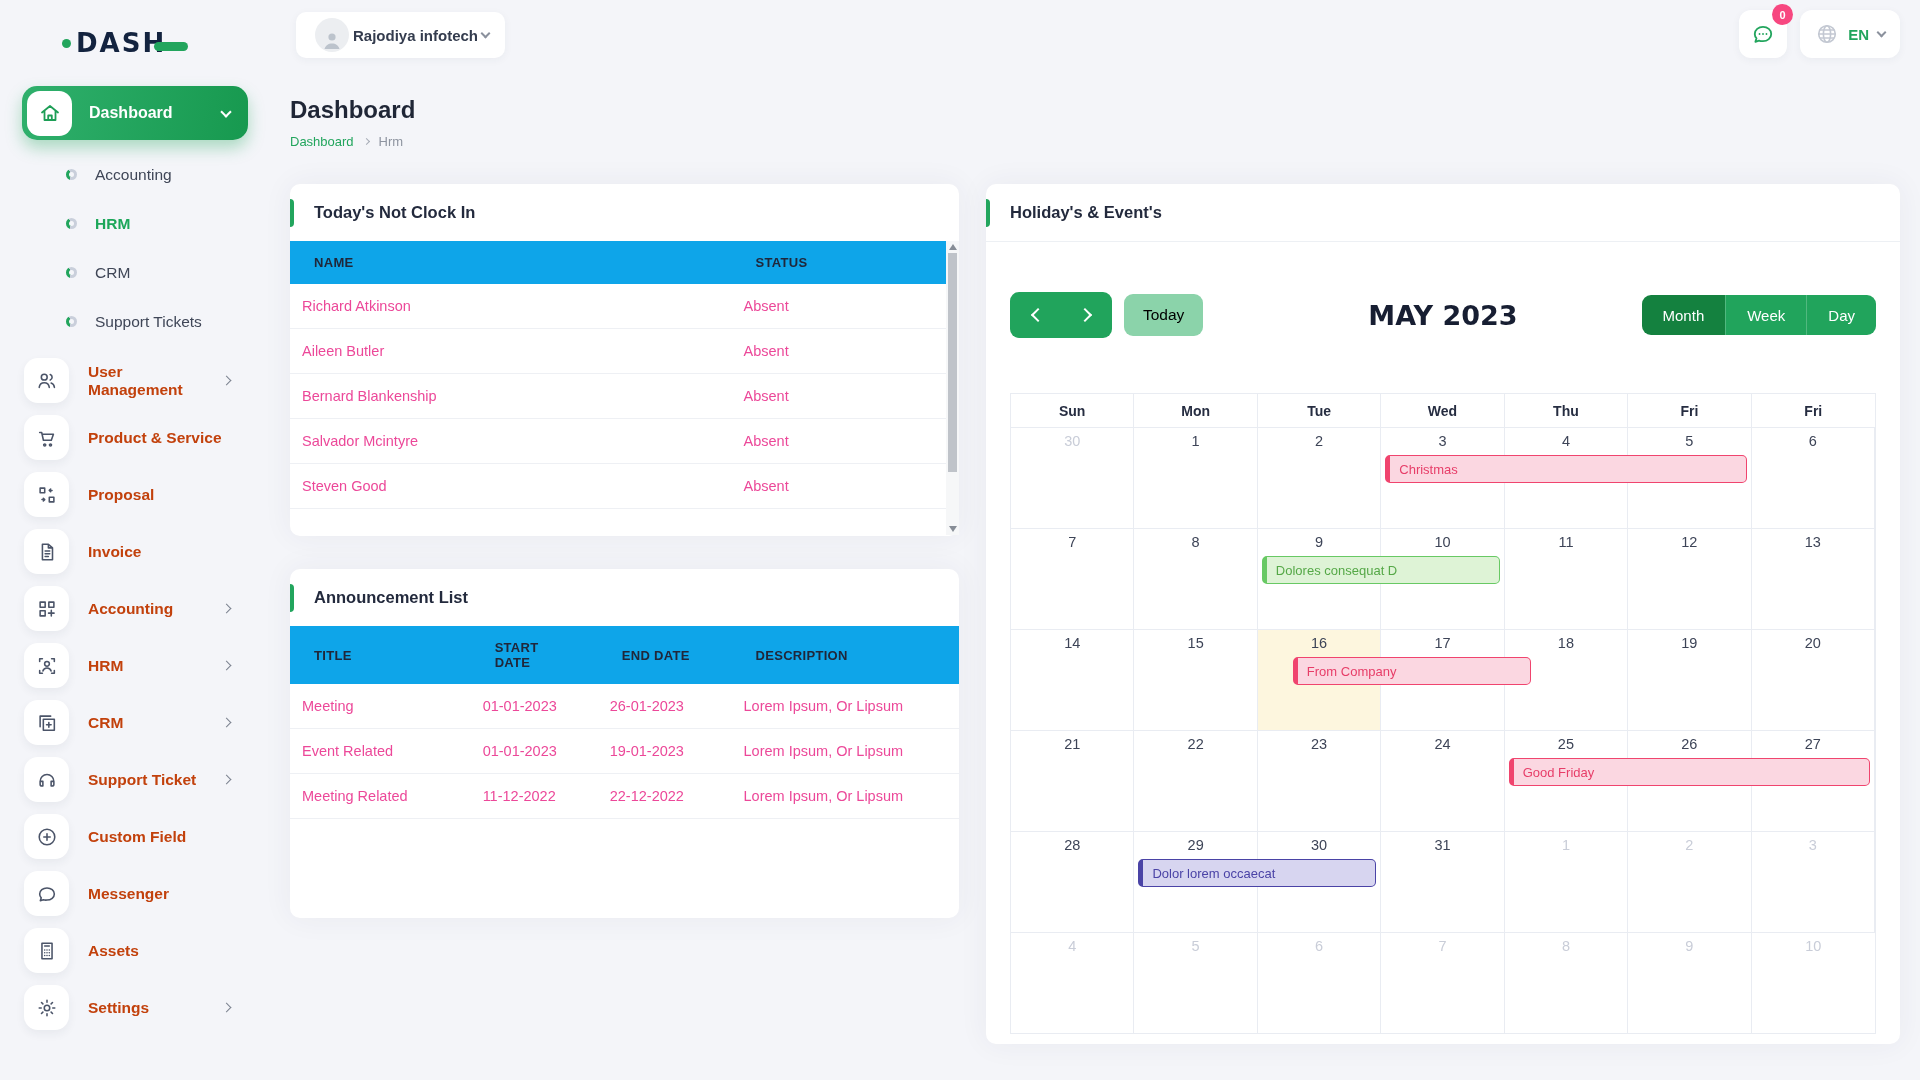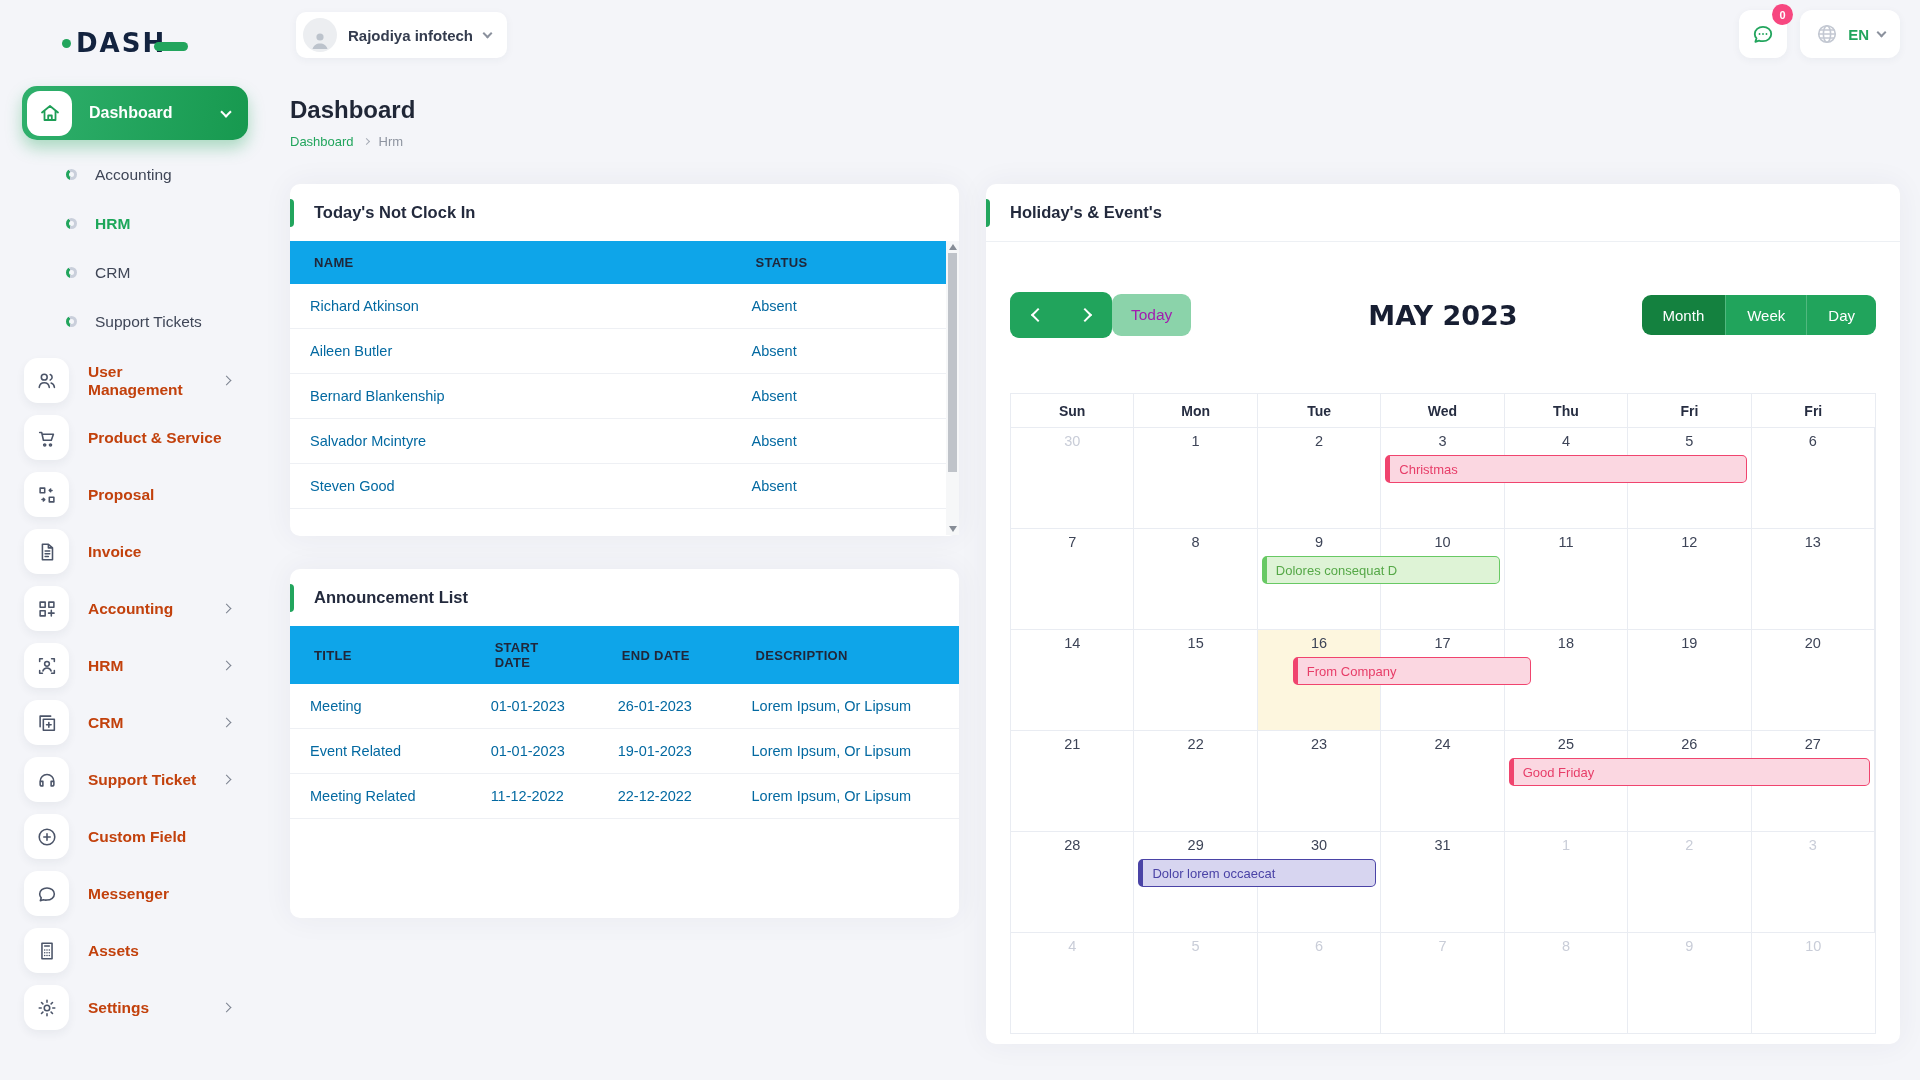--- a/index.html
+++ b/index.html
@@ -28,21 +28,21 @@
   .bullet{width:11px;height:11px;border-radius:50%;background:conic-gradient(from 200deg,#22a55d 0 130deg,#c9cfdb 130deg 360deg);position:relative;flex:0 0 auto}
   .bullet::after{content:"";position:absolute;inset:3px;background:#f4f5f9;border-radius:50%}
 
   .nav-item{height:57px;display:flex;align-items:center;padding:0 40px 0 24px;gap:19px;cursor:pointer}
   .nav-iconbox{width:45px;height:45px;background:#fff;border-radius:14px;box-shadow:0 4px 10px rgba(40,50,70,.06);display:flex;align-items:center;justify-content:center;flex:0 0 auto}
   .nav-label{font-size:15.5px;color:#c2410c;font-weight:600;flex:1}
   .nav-item .chev{color:#7b828f;width:7px;height:7px;border-width:1.8px}
 
   
   .company-pill{position:absolute;left:296px;top:12px;height:46px;background:#fff;border-radius:10px;
-    display:flex;align-items:center;gap:11px;padding:0 16px 0 7px;box-shadow:0 2px 8px rgba(40,50,70,.05);cursor:pointer}
+    display:flex;align-items:center;gap:4px;padding:0 16px 0 19px;box-shadow:0 2px 8px rgba(40,50,70,.05);cursor:pointer}
   .avatar{width:34px;height:34px;border-radius:50%;background:#eceef1;display:flex;align-items:flex-end;justify-content:center;overflow:hidden}
   .company-name{font-size:15px;color:#343c4e;font-weight:600}
   .company-pill .chev{color:#8b919d;width:7px;height:7px}
   .top-right{position:absolute;right:20px;top:10px;display:flex;gap:13px;align-items:center}
   .msg-btn{position:relative;width:48px;height:48px;background:#fff;border-radius:12px;display:flex;align-items:center;justify-content:center;box-shadow:0 2px 8px rgba(40,50,70,.05);cursor:pointer}
   .badge{position:absolute;top:-6px;right:-6px;min-width:21px;height:21px;border-radius:50%;background:#f74780;color:#fff;font-size:11px;display:flex;align-items:center;justify-content:center;font-weight:700}
   .lang-pill{height:48px;background:#fff;border-radius:12px;display:flex;align-items:center;gap:9px;padding:0 15px;box-shadow:0 2px 8px rgba(40,50,70,.05);cursor:pointer}
   .lang-code{color:#22a55d;font-weight:700;font-size:15px}
   .lang-pill .chev{color:#8b919d;width:7px;height:7px}
 
@@ -57,41 +57,41 @@
   .cols{display:flex;gap:27px;margin-top:35px;align-items:flex-start}
   .col-left{width:669px;flex:0 0 auto}
   .col-right{flex:1}
 
   .card{background:#fff;border-radius:10px;box-shadow:0 0 30px rgba(46,58,84,.06)}
   .card-header{position:relative;padding:19px 24px;font-size:16.5px;font-weight:700;color:#232a3d}
   .card-header::before{content:"";position:absolute;left:0;top:15px;width:4px;height:28px;background:#22a55d;border-radius:0 4px 4px 0}
 
   table{width:100%;border-collapse:collapse}
   thead th{background:#0ea5e9;text-align:left;font-size:13px;color:#20273a;padding:14px 24px;font-weight:700;letter-spacing:.3px}
-  tbody td{padding:14px 20px;border-bottom:1px solid #eef0f4;font-size:14.5px;color:#0369a1}
+  tbody td{padding:14px 12px;border-bottom:1px solid #eef0f4;font-size:14.5px;color:#ec4899}
   .card-clockin{height:352px}
   .card-clockin .tbl-wrap{position:relative;height:294px;overflow:hidden}
   .card-announce{height:349px;margin-top:33px}
 
   .vscroll{position:absolute;top:0;right:0;width:13px;height:100%;background:#f6f7f8;display:flex;flex-direction:column;align-items:center;padding:3px 0;cursor:pointer}
   .tri-up{width:0;height:0;border-left:4px solid transparent;border-right:4px solid transparent;border-bottom:6px solid #878d96}
   .tri-down{width:0;height:0;border-left:4px solid transparent;border-right:4px solid transparent;border-top:6px solid #878d96;margin-top:auto}
   .vthumb{width:9px;height:76%;background:#bfc3c9;margin-top:3px}
 
   
   .card-calendar{height:860px}
   .card-calendar .card-header{border-bottom:1px solid #edf0f4}
   .cal-toolbar{display:flex;align-items:center;margin:50px 24px 0;position:relative;height:46px}
   .nav-group{display:flex;border-radius:9px;overflow:hidden}
   .cal-btn{border:none;background:#21a45c;color:#fff;cursor:pointer;display:flex;align-items:center;justify-content:center}
   .btn-prev,.btn-next{width:51px;height:46px}
   .btn-prev .chev,.btn-next .chev{width:10px;height:10px;border-width:2.4px;color:#fff}
   .btn-prev .chev{transform:rotate(135deg);margin-left:4px}
   .btn-next .chev{margin-right:4px}
-  .btn-today{height:42px;margin-left:0;padding:0 19px;background:#8bd3aa;color:#a21caf;font-size:15.5px;border:none;border-radius:9px}
+  .btn-today{height:42px;margin-left:12px;padding:0 19px;background:#8bd3aa;color:#000000;font-size:15.5px;border:none;border-radius:9px}
   .cal-title{position:absolute;left:0;right:0;text-align:center;font-size:27px;font-weight:700;color:#171e32;pointer-events:none;font-family:"DejaVu Sans",sans-serif}
   .view-group{margin-left:auto;display:flex;border-radius:9px;overflow:hidden}
   .view-btn{height:40px;padding:0 21px;background:#21a45c;color:#fff;font-size:15px;border:none;cursor:pointer}
   .view-btn + .view-btn{border-left:1px solid rgba(255,255,255,.22)}
   .view-btn.active{background:#14813f}
 
   .cal-grid{margin:55px 24px 0;border:1px solid #e9ecf2}
   .wd-row{display:grid;grid-template-columns:repeat(7,1fr)}
   .wd{height:33px;display:flex;align-items:center;justify-content:center;font-weight:700;font-size:14px;color:#262d41;border-right:1px solid #e9ecf2}
   .wd:last-child,.cell:last-child{border-right:none}

